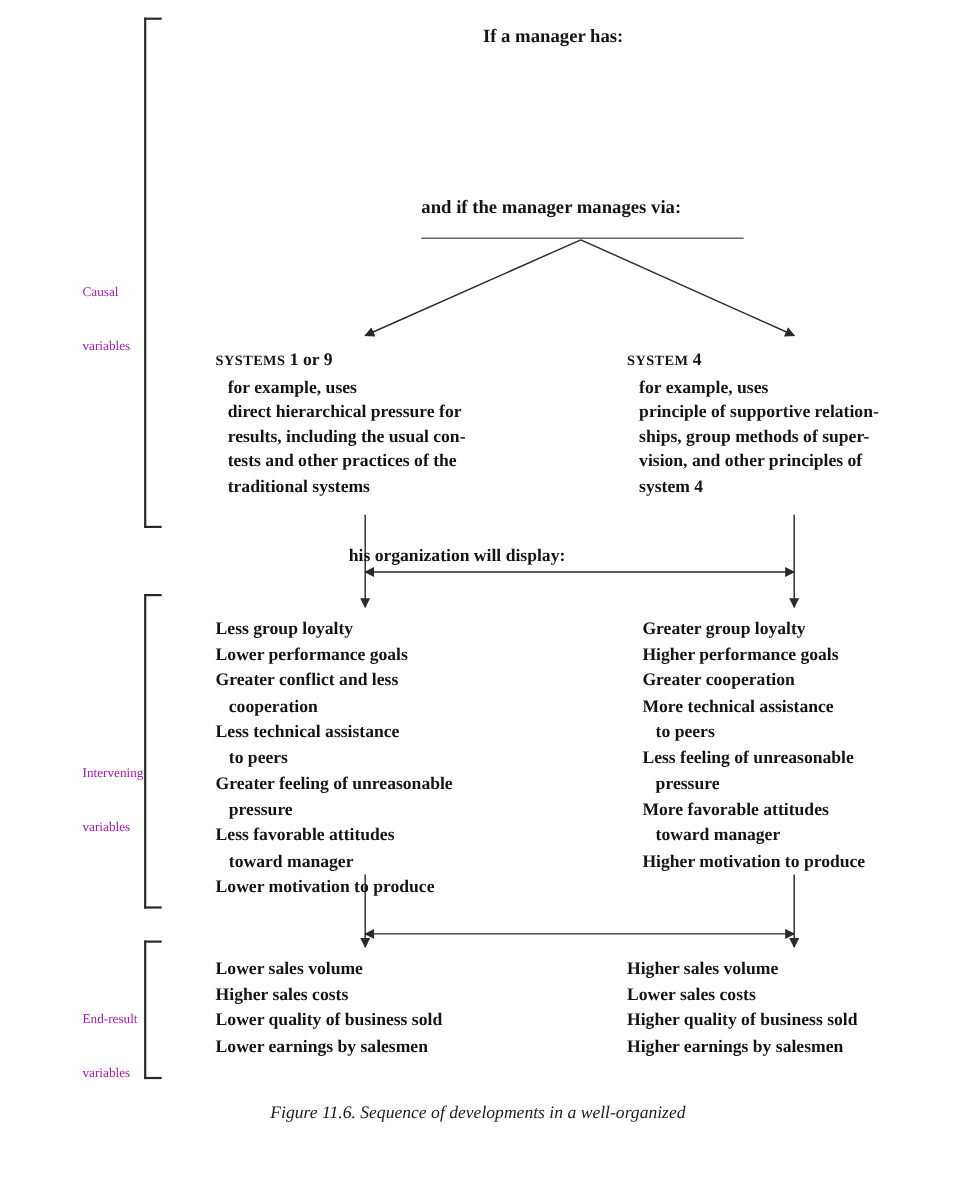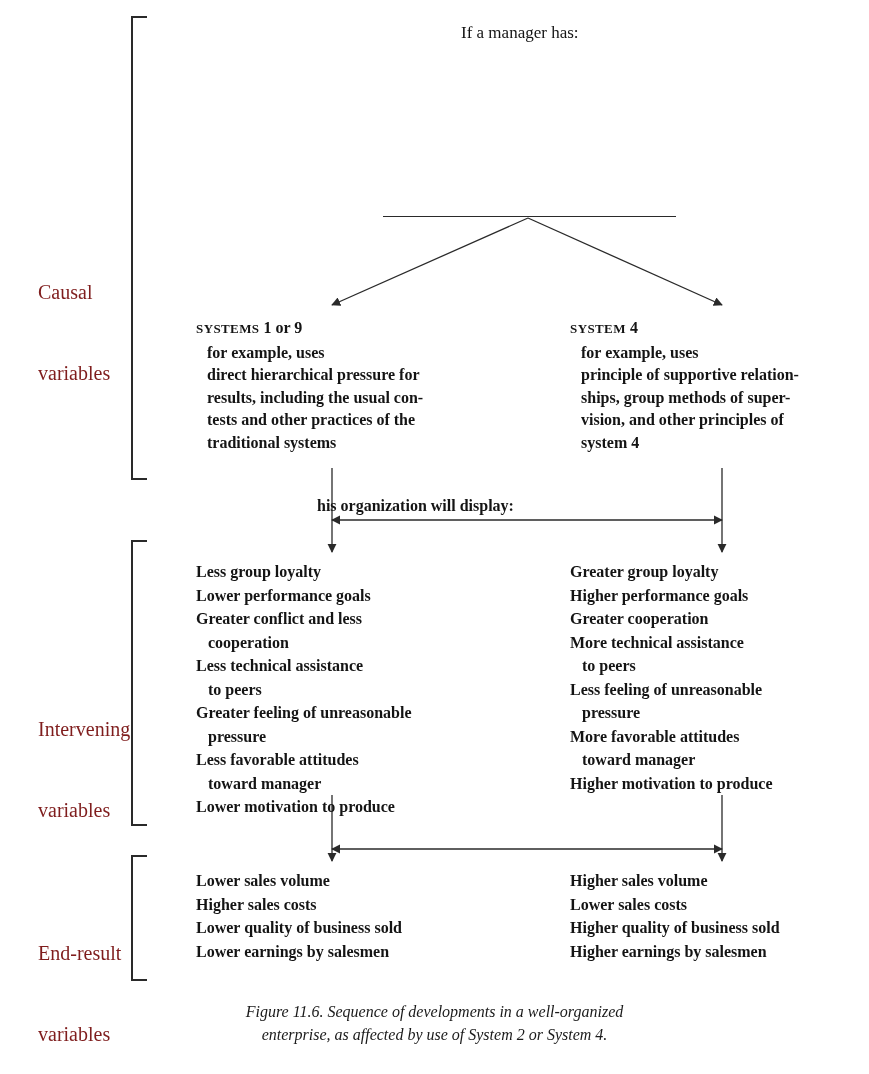--- a/index.html
+++ b/index.html
@@ -23,38 +23,39 @@
 
   .txt {
     position: absolute;
     white-space: pre;
     line-height: 1.32;
   }
 
   
   .side-label {
     position: absolute;
-    font-size: 20px;
+    font-size: 12px;
     line-height: 1.35;
-    color: #7f1d1d;
-    white-space: pre;
+    color: #a21caf;
+    white-space: pre;
+    margin-left: 37px;
   }
 
   
   .bracket {
     position: absolute;
     border-left: 2px solid #2a2a2a;
     border-top: 2px solid #2a2a2a;
     border-bottom: 2px solid #2a2a2a;
   }
   #if-manager {
-    left: 461px;
+    left: 439px;
     top: 22px;
     font-size: 17px;
-    font-weight: normal;
+    font-weight: bold;
   }
   #top-list {
     left: 383px;
     top: 80px;
     font-size: 17px;
     font-weight: bold;
   }
   #manages-via {
     left: 383px;
     top: 178px;
@@ -117,21 +118,21 @@
 
   
   .list-block {
     position: absolute;
     font-size: 16px;
     font-weight: bold;
     line-height: 1.47;
     white-space: pre;
   }
   #interv-left  { left: 196px; top: 560px; }
-  #interv-right { left: 570px; top: 560px; }
+  #interv-right { left: 584px; top: 560px; }
   #end-left     { left: 196px; top: 869px; }
   #end-right    { left: 570px; top: 869px; }
 
   
   #caption {
     position: absolute;
     left: 0;
     top: 1000px;
     width: 869px;
     text-align: center;
@@ -197,20 +198,21 @@
   </div>
 
   <div class="side-label" style="left:38px; top:886px;">
     <div>End-result</div>
     <div>variables</div>
   </div>
 
   <div class="txt" id="if-manager">If a manager has:</div>
 
 
+  <div class="txt" id="manages-via">and if the manager manages via:</div>
 
   <div id="hrule"></div>
 
   <div class="sys-head" id="sys12-head"><span class="smallcaps">SYSTEMS</span><span> 1 or 9</span></div>
 
   <div class="sys-head" id="sys4-head"><span class="smallcaps">SYSTEM</span><span> 4</span></div>
 
   <div class="col-body" id="sys12-body">for example, uses
 direct hierarchical pressure for
 results, including the usual con-
@@ -254,16 +256,15 @@
 Higher quality of business sold
 Higher earnings by salesmen</div>
 
   <div class="list-block" id="end-left">Lower sales volume
 Higher sales costs
 Lower quality of business sold
 Lower earnings by salesmen</div>
 
   <div id="caption">
     <div>Figure 11.6.  Sequence of developments in a well-organized</div>
-    <div>enterprise, as affected by use of System 2 or System 4.</div>
   </div>
 
 </div>
 
 </body></html>

